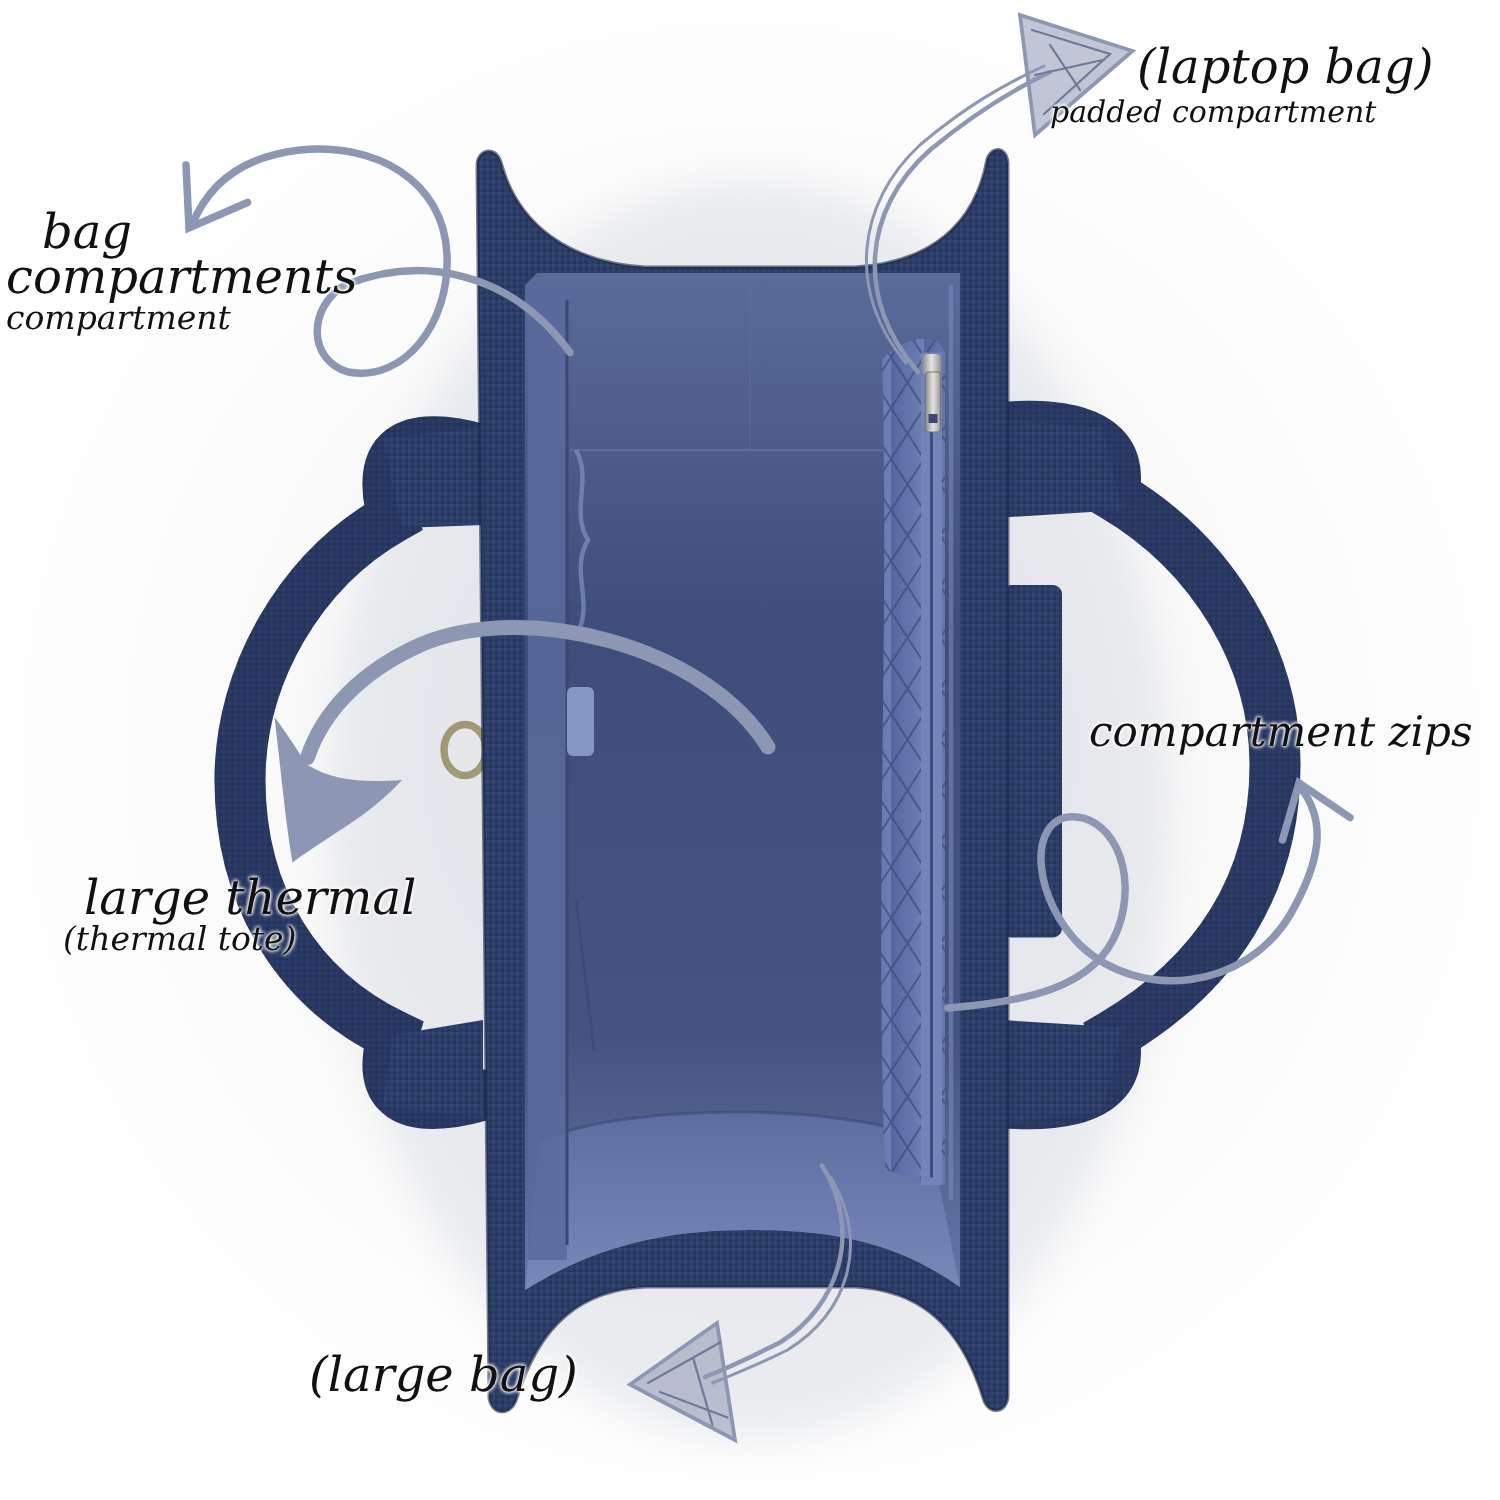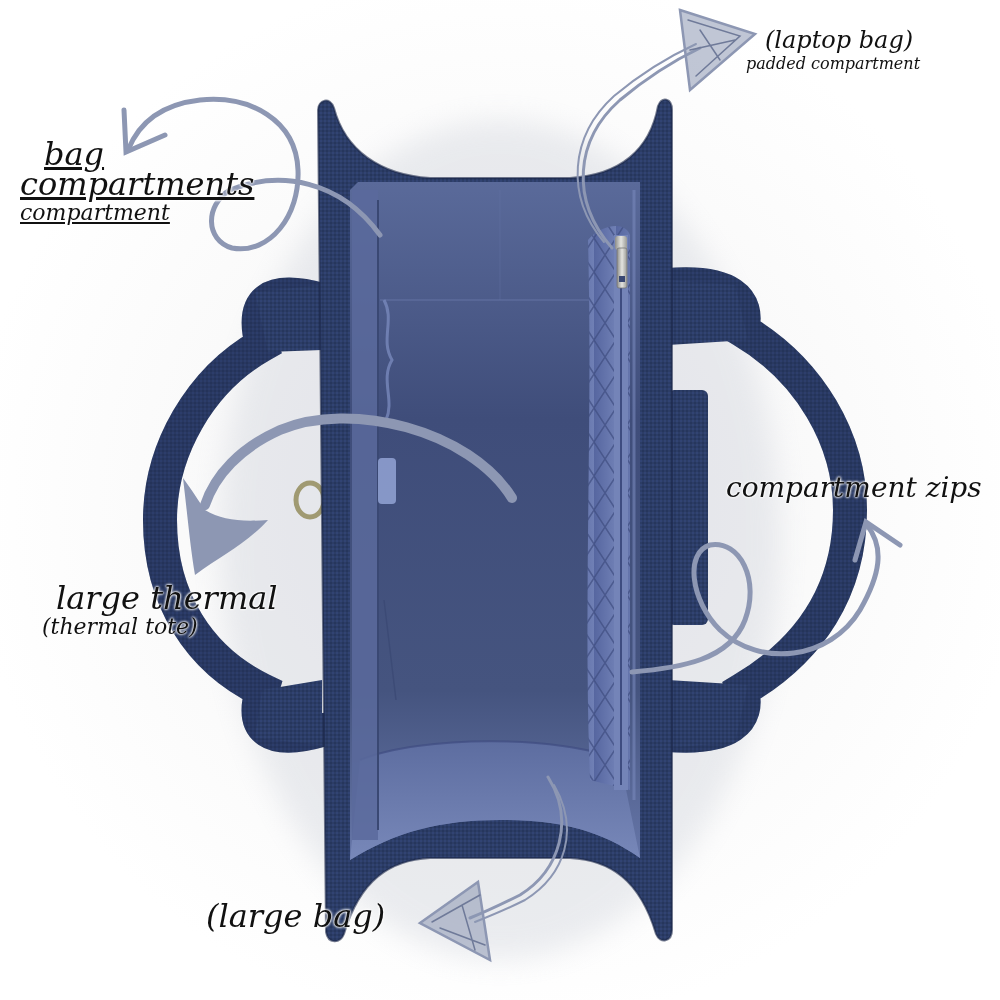--- a/index.html
+++ b/index.html
@@ -25,28 +25,28 @@
       position: absolute;
       font-family: "DejaVu Serif", serif;
       font-style: italic;
       color: #111111;
       line-height: 1;
       white-space: nowrap;
       text-shadow: 0 0 3px #ffffff, 0 0 3px #ffffff, 0 0 2px #ffffff;
     }
     .label .line { display: block; }
 
-    .lbl-org { left: 20px; top: 138px; text-decoration: underline; }
+    .lbl-org { left: 4px; top: 138px; }
     .lbl-org .l1 { font-size: 32px; padding-left: 24px; }
     .lbl-org .l2 { font-size: 32px; margin-top: -2px; }
     .lbl-org .l3 { font-size: 22px; margin-top: 2px; }
 
     .lbl-laptop { left: 700px; top: 28px; }
-    .lbl-laptop .l1 { font-size: 24px; padding-left: 58px; text-align: center; }
-    .lbl-laptop .l2 { font-size: 16px; margin-top: 4px; margin-left: 46px; }
+    .lbl-laptop .l1 { font-size: 32px; padding-left: 58px; text-align: center; }
+    .lbl-laptop .l2 { font-size: 20px; margin-top: 4px; }
 
     .lbl-capacity { left: 42px; top: 582px; }
     .lbl-capacity .l1 { font-size: 32px; padding-left: 14px; }
     .lbl-capacity .l2 { font-size: 22px; margin-top: 2px; }
 
     .lbl-zips { left: 726px; top: 474px; }
     .lbl-zips .l1 { font-size: 28px; }
 
     .lbl-cooler { left: 154px; top: 900px; }
     .lbl-cooler .l1 { font-size: 32px; padding-left: 52px; }

